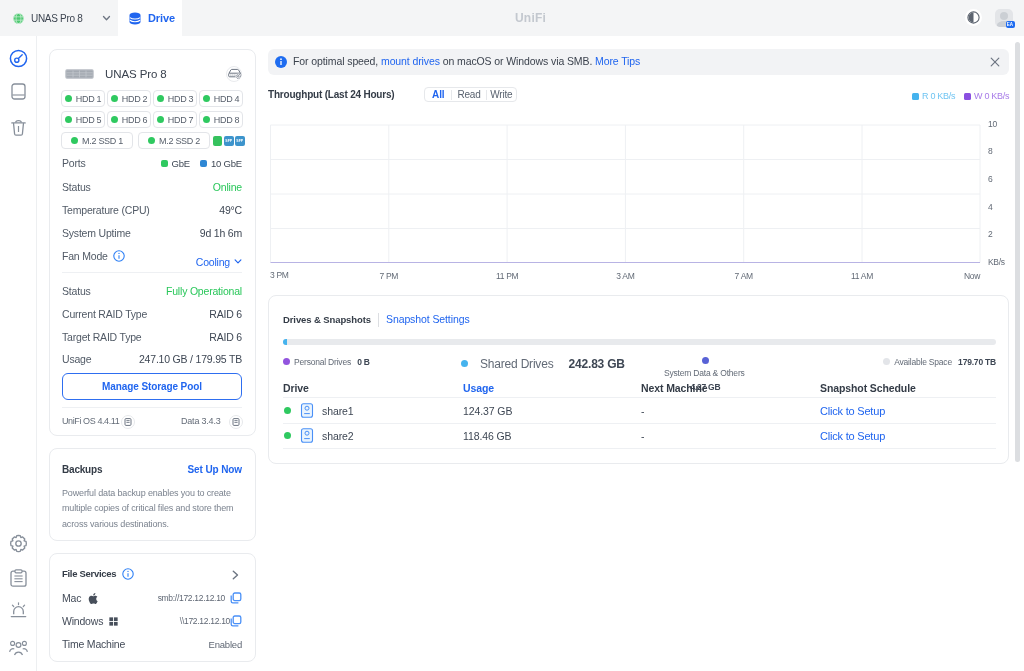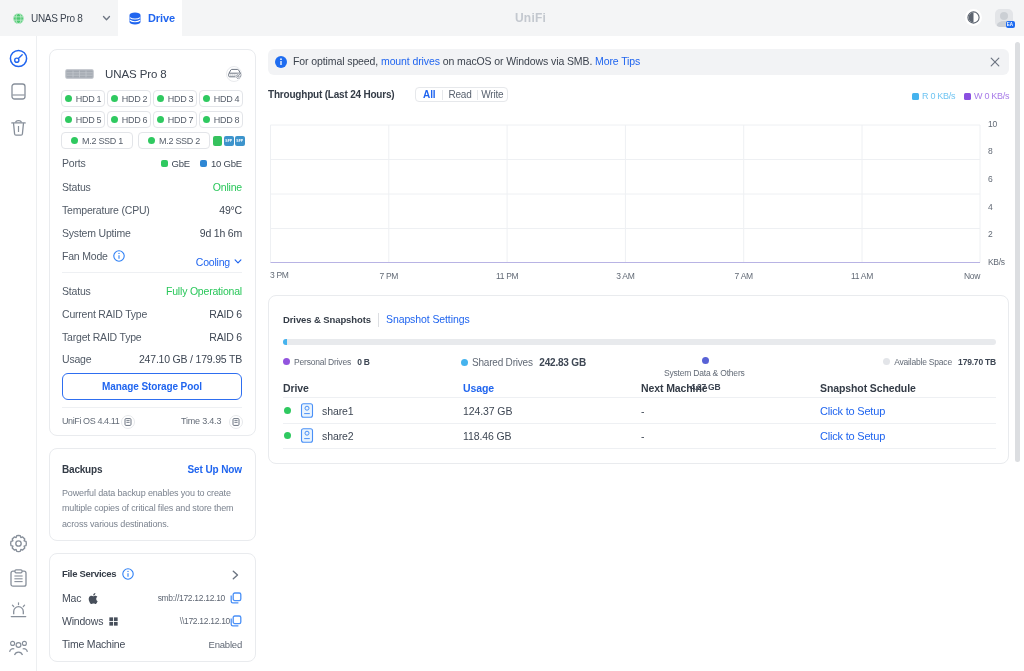--- a/index.html
+++ b/index.html
@@ -196,21 +196,21 @@
     </div>
   <div class="abs" style="left:62px; top:373px; width:180px; height:27px; border:1px solid #2e6ef0; border-radius:6px; color:#2065ef; font-size:10px; letter-spacing:-0.1px; font-weight:bold; display:flex; align-items:center; justify-content:center;">Manage Storage Pool</div>
   <div class="hr" style="top:407px;"></div>
   <div class="abs" style="left:62px; top:416px; font-size:9px; letter-spacing:-0.4px; color:#646c78;">UniFi OS 4.4.11</div>
   <svg class="abs" style="left:121px; top:415px;" width="14" height="14" viewBox="0 0 14 14">
     <circle cx="7" cy="7" r="6.5" fill="none" stroke="#e6e8eb" stroke-width="1"></circle>
     <rect x="4" y="3.6" width="6" height="6.8" rx="1" fill="none" stroke="#6d7582" stroke-width="1"></rect>
     <line x1="5.4" y1="5.6" x2="8.6" y2="5.6" stroke="#6d7582" stroke-width="0.9"></line>
     <line x1="5.4" y1="7.4" x2="8.6" y2="7.4" stroke="#6d7582" stroke-width="0.9"></line>
   </svg>
-  <div class="abs" style="left:181px; top:416px; font-size:9px; letter-spacing:-0.2px; color:#646c78;">Time 3.4.3</div>
+  <div class="abs" style="left:181px; top:416px; font-size:9px; letter-spacing:-0.2px; color:#646c78;">Data 3.4.3</div>
   <svg class="abs" style="left:229px; top:415px;" width="14" height="14" viewBox="0 0 14 14">
     <circle cx="7" cy="7" r="6.5" fill="none" stroke="#e6e8eb" stroke-width="1"></circle>
     <rect x="4" y="3.6" width="6" height="6.8" rx="1" fill="none" stroke="#6d7582" stroke-width="1"></rect>
     <line x1="5.4" y1="5.6" x2="8.6" y2="5.6" stroke="#6d7582" stroke-width="0.9"></line>
     <line x1="5.4" y1="7.4" x2="8.6" y2="7.4" stroke="#6d7582" stroke-width="0.9"></line>
   </svg>
 
   <div class="card" style="left:49px; top:448px; width:207px; height:93px;"></div>
   <div class="abs" style="left:62px; top:464px; font-size:10px; letter-spacing:-0.2px; font-weight:bold; color:#343c47;">Backups</div>
   <div class="abs" style="left:62px; top:464px; width:180px; text-align:right; font-size:10px; letter-spacing:-0.1px; font-weight:bold; color:#2065ef;">Set Up Now</div>
@@ -273,21 +273,21 @@
     <line x1="6" y1="5.1" x2="6" y2="9" stroke="#fff" stroke-width="1.3"></line>
     <circle cx="6" cy="3.2" r="0.85" fill="#fff"></circle>
   </svg>
   <div class="abs" style="left:293px; top:55px; font-size:10.5px; letter-spacing:-0.1px; color:#3c434e;">For optimal speed, <span class="link">mount drives</span> on macOS or Windows via SMB. <span class="link" style="font-weight:500;">More Tips</span></div>
   <svg class="abs" style="left:990px; top:57px;" width="10" height="10" viewBox="0 0 10 10">
     <line x1="1.2" y1="1.2" x2="8.8" y2="8.8" stroke="#6d7582" stroke-width="1.2" stroke-linecap="round"></line>
     <line x1="8.8" y1="1.2" x2="1.2" y2="8.8" stroke="#6d7582" stroke-width="1.2" stroke-linecap="round"></line>
   </svg>
 
   <div class="abs" style="left:268px; top:89px; font-size:10px; letter-spacing:-0.2px; font-weight:bold; color:#343c47;">Throughput (Last 24 Hours)</div>
-  <div class="abs" style="left:415px; top:87px; width:93px; height:15px; border:1px solid #e6e8eb; border-radius:4px; background:#fff; display:flex; align-items:center; font-size:10px; letter-spacing:-0.2px;">
+  <div class="abs" style="left:424px; top:87px; width:93px; height:15px; border:1px solid #e6e8eb; border-radius:4px; background:#fff; display:flex; align-items:center; font-size:10px; letter-spacing:-0.2px;">
     <span style="width:27px; text-align:center; color:#2065ef; font-weight:bold;">All</span>
     <span style="width:1px; height:10px; background:#e6e8eb;"></span>
     <span style="width:34px; text-align:center; color:#5a6370;">Read</span>
     <span style="width:1px; height:10px; background:#e6e8eb;"></span>
     <span style="width:30px; text-align:center; color:#5a6370;">Write</span>
   </div>
   <div class="abs" style="left:912px; top:91px; font-size:9px; letter-spacing:-0.3px; font-weight:500; color:#6fc4f2; display:flex; align-items:center; gap:3px;"><span style="width:7px;height:7px;background:#45b3ee;border-radius:1.5px;"></span>R 0 KB/s</div>
   <div class="abs" style="left:964px; top:91px; font-size:9px; letter-spacing:-0.3px; font-weight:500; color:#a77be8; display:flex; align-items:center; gap:3px;"><span style="width:7px;height:7px;background:#8a4fe0;border-radius:1.5px;"></span>W 0 KB/s</div>
 
   <svg class="abs" style="left:268px; top:110px;" width="741" height="175" viewBox="0 0 741 175">
@@ -325,21 +325,21 @@
   </svg>
 
   <div class="card" style="left:268px; top:295px; width:741px; height:169px;"></div>
   <div class="abs" style="left:283px; top:313.5px; font-size:9.5px; letter-spacing:-0.1px; font-weight:bold; color:#343c47;">Drives &amp; Snapshots</div>
   <div class="abs" style="left:377.5px; top:313px; width:1px; height:14px; background:#dcdee2;"></div>
   <div class="abs" style="left:386px; top:313px; font-size:10.5px; letter-spacing:-0.1px; color:#2065ef;">Snapshot Settings</div>
   <div class="abs" style="left:283px; top:339px; width:713px; height:6px; border-radius:3px; background:#e8eaed; overflow:hidden;">
     <div style="position:absolute; left:0; top:0; width:4px; height:6px; background:#45b3ee;"></div>
   </div>
   <div class="abs" style="left:283px; top:356.5px; font-size:8.5px; letter-spacing:-0.2px; color:#626a76; display:flex; align-items:center; gap:4px; white-space:pre;"><span style="width:7px;height:7px;border-radius:50%;background:#9254de;"></span>Personal Drives <span style="color:#3e4754;font-weight:bold;">0 B</span></div>
-  <div class="abs" style="left:461px; top:356.5px; font-size:10px; letter-spacing:-0.2px; color:#626a76; display:flex; align-items:center; gap:4px; white-space:pre;"><span style="width:7px;height:7px;border-radius:50%;background:#45b3ee;"></span>Shared Drives <span style="color:#3e4754;font-weight:bold;">242.83 GB</span></div>
+  <div class="abs" style="left:461px; top:356.5px; font-size:12px; letter-spacing:-0.2px; color:#626a76; display:flex; align-items:center; gap:12px; white-space:pre;"><span style="width:7px;height:7px;border-radius:50%;background:#45b3ee;"></span>Shared Drives <span style="color:#3e4754;font-weight:bold;">242.83 GB</span></div>
   <div class="abs" style="left:664px; top:356.5px; font-size:8.5px; letter-spacing:-0.2px; color:#626a76; display:flex; align-items:center; gap:4px; white-space:pre;flex-direction:column;"><span style="width:7px;height:7px;border-radius:50%;background:#5862d6;"></span>System Data &amp; Others <span style="color:#3e4754;font-weight:bold;">4.27 GB</span></div>
   <div class="abs" style="left:836px; top:356.5px; width:160px; font-size:8.5px; letter-spacing:-0.2px; color:#626a76; display:flex; align-items:center; justify-content:flex-end; gap:4px; white-space:pre;"><span style="width:7px;height:7px;border-radius:50%;background:#e3e5e9;"></span>Available Space <span style="color:#3e4754;font-weight:bold;">179.70 TB</span></div>
 
   <div class="abs" style="left:283px; top:381.5px; font-size:10.5px; letter-spacing:-0.1px; font-weight:bold; color:#343c47;">Drive</div>
   <div class="abs" style="left:463px; top:381.5px; font-size:10.5px; letter-spacing:-0.1px; font-weight:bold; color:#2065ef;">Usage</div>
   <div class="abs" style="left:641px; top:381.5px; font-size:10.5px; letter-spacing:-0.1px; font-weight:bold; color:#343c47;">Next Machine</div>
   <div class="abs" style="left:820px; top:381.5px; font-size:10.5px; letter-spacing:-0.1px; font-weight:bold; color:#343c47;">Snapshot Schedule</div>
   <div class="abs" style="left:283px; top:397px; width:713px; border-top:1px solid #eef0f3;"></div>
 
   <div class="abs" style="left:284px; top:407px; width:7px; height:7px; border-radius:50%; background:#2fc960;"></div>

